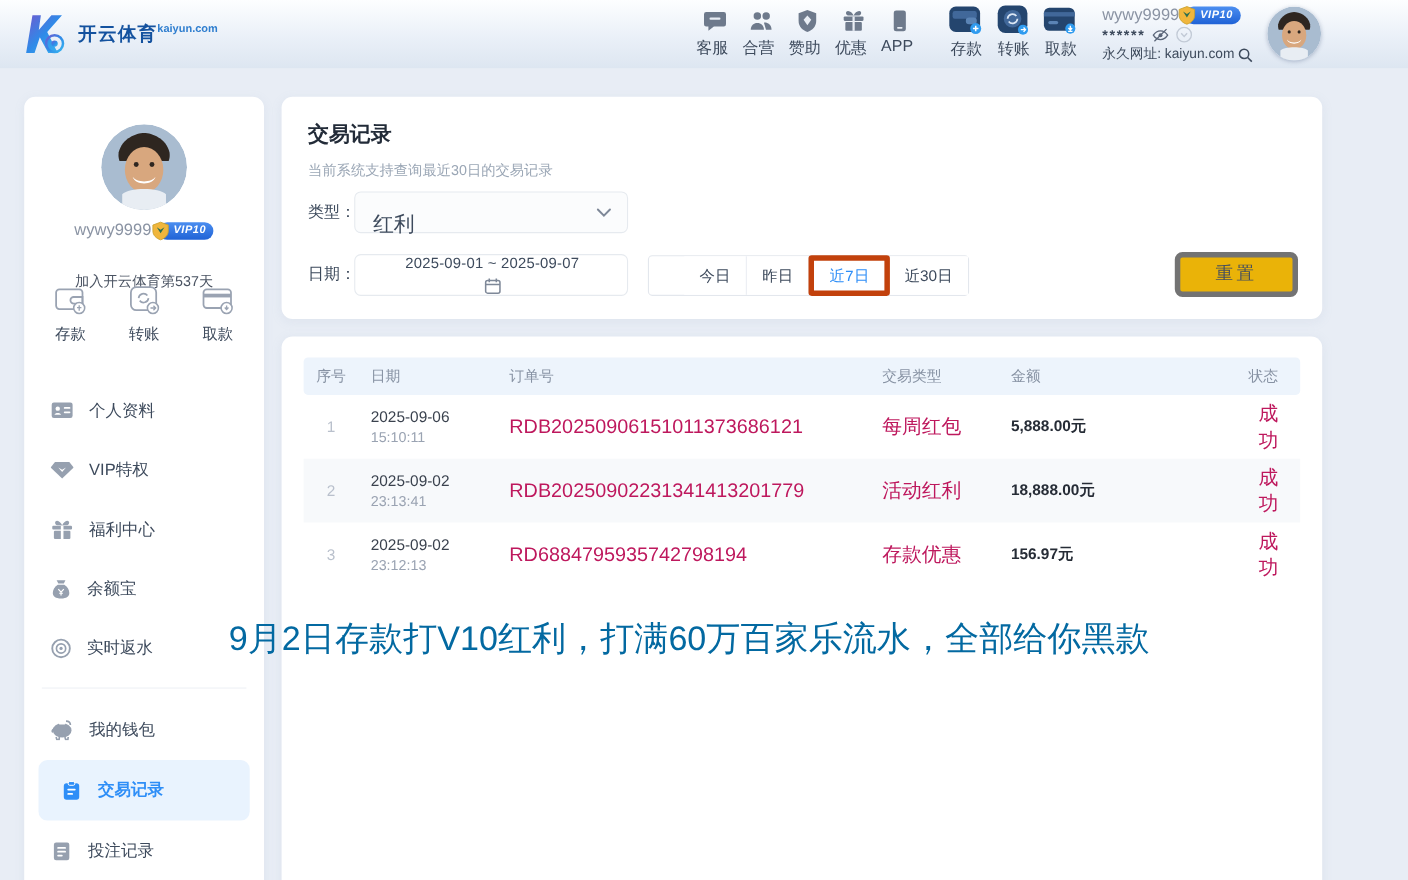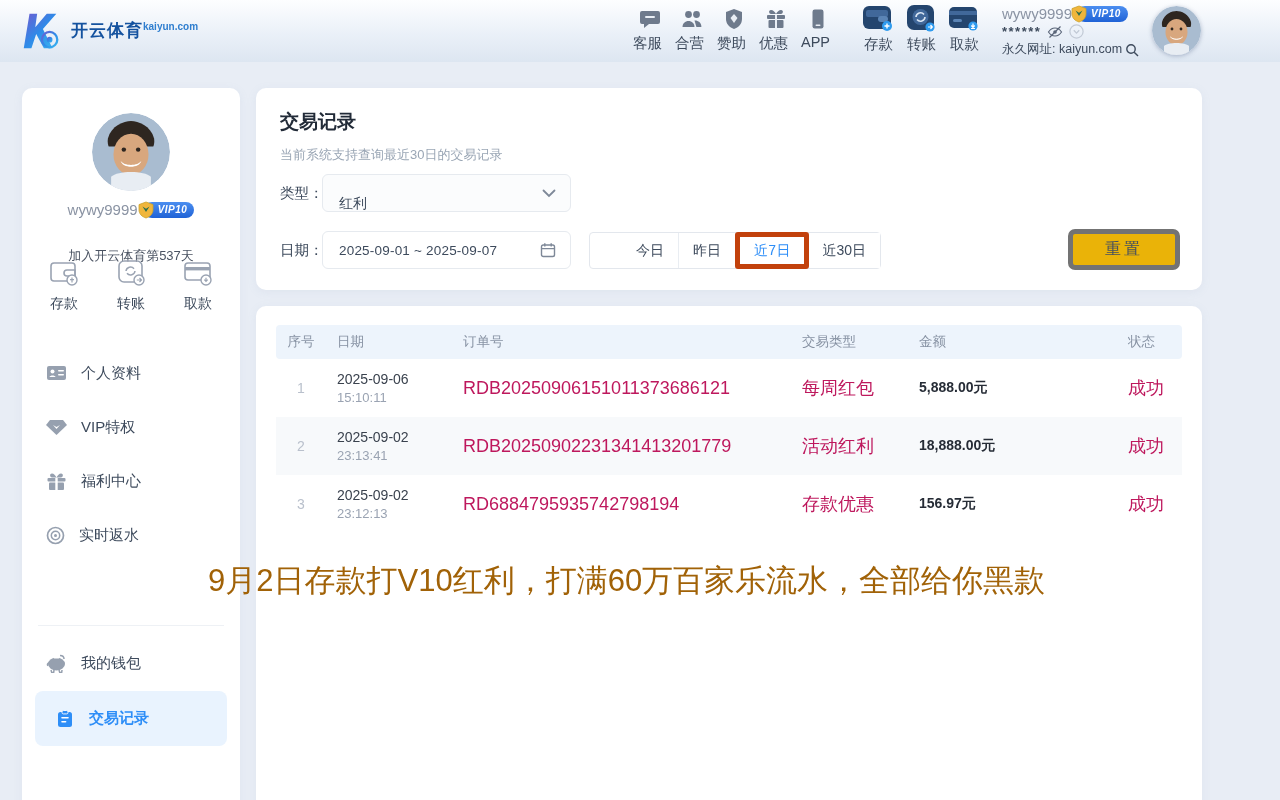--- a/index.html
+++ b/index.html
@@ -60,24 +60,24 @@
   
   .filter-card { position:absolute; left:256px; top:88px; width:946px; height:202px; background:#fff;
     border-radius:10px; box-shadow:0 2px 10px rgba(140,160,190,.10); }
   .page-title { position:absolute; left:24px; top:21px; font-size:19px; font-weight:bold; color:#222b38; }
   .page-sub { position:absolute; left:24px; top:58px; font-size:13px; color:#9aa6b5; }
   .row-label { position:absolute; left:24px; font-size:14.5px; color:#3d4a5c; line-height:38px; }
   .type-label { top:86px; } .date-label { top:143px; }
   .select-box { position:absolute; left:66px; top:86px; width:249px; height:38px; background:#fbfcfd;
     border:1px solid #e6eaef; border-radius:6px; display:flex; align-items:center; justify-content:space-between;
     padding:0 14px 0 16px; cursor:pointer; }
-  .select-box .val { font-size:14px; color:#3d4a5c;margin-top:22px; }
+  .select-box .val { font-size:19px; color:#3d4a5c;margin-top:22px; }
   .date-box { position:absolute; left:66px; top:143px; width:249px; height:38px; background:#fff;
     border:1px solid #e6eaef; border-radius:6px; display:flex; align-items:center; justify-content:space-between;
-    padding:0 14px 0 16px; cursor:pointer; }
+    padding:0 14px 0 16px; cursor:pointer;flex-direction:column; }
   .date-box .val { font-size:13.5px; color:#3d4a5c; letter-spacing:.2px; }
   .seg-group { position:absolute; left:333px; top:144px; height:37px; display:flex; background:#fff;
     border:1px solid #e3e7ed; border-radius:4px; overflow:visible;padding-left:32px; }
   .seg-btn { height:35px; display:flex; align-items:center; justify-content:center; font-size:14px;
     color:#3d4a5c; cursor:pointer; border-right:1px solid #e9edf2; padding:0 14px; background:#fff; }
   .seg-btn:last-child { border-right:none; }
   .seg-btn.active { color:#2e8ef7; border:5px solid #c2410c; border-radius:3px; margin:-1px; height:37px; z-index:2;font-family:Liberation Mono, monospace; }
   .btn { position:absolute; top:141px; width:112px; height:41px; border-radius:7px; display:flex;
     align-items:center; justify-content:center; font-size:16px; cursor:pointer; }
   .btn-query { left:692px; background:linear-gradient(180deg,#4ba2fd,#2c86f5); color:#fff; letter-spacing:3px;
@@ -87,30 +87,30 @@
   .table-card { position:absolute; left:256px; top:306px; width:946px; height:560px; background:#fff;
     border-radius:10px; box-shadow:0 2px 10px rgba(140,160,190,.10); padding:19px 20px; }
   .thead { display:flex; align-items:center; height:34px; background:#edf4fc; border-radius:4px; }
   .trow { display:flex; align-items:center; height:58px; }
   .trow.striped { background:#f7f9fb; }
   .c-seq { width:50px; text-align:center; }
   .c-date { width:137px; padding-left:11px; }
   .c-order { width:339px; }
   .c-type { width:117px; }
   .c-amt { width:209px; }
-  .c-status { width:54px; text-align:left; padding-right:8px; }
+  .c-status { width:54px; text-align:right; padding-right:20px; }
   .thead div { font-size:13.5px; color:#8792a3; }
   .thead .c-seq { text-align:center; }
   .seq-val { font-size:14px; color:#b9c0cc; }
   .d-main { font-size:14px; color:#3a424e; }
   .d-time { font-size:13px; color:#9aa3b2; margin-top:3px; }
   .order-val,.type-val,.status-val { font-size:18px; color:#be185d; }
   .amt-val { font-size:14px; font-weight:bold; color:#262c36; }
   
-  .annotation { position:absolute; left:208px; top:560px; font-size:31px; color:#a16207;
+  .annotation { position:absolute; left:208px; top:560px; font-size:31px; color:#0369a1;
     white-space:nowrap; z-index:40; }
   .ic { display:block; }
 </style>
 </head>
 <body>
 
 <div class="topbar">
 
   <div class="logo-wrap">
     <svg class="logo-mark ic" viewBox="0 0 48 48">
@@ -329,20 +329,28 @@
       <svg class="ic" width="21" height="19" viewBox="0 0 21 19">
         <rect x="1.5" y="6" width="18" height="3.4" rx="1" fill="#96a0af"></rect>
         <rect x="3" y="10.5" width="15" height="7.5" rx="1" fill="#96a0af"></rect>
         <rect x="9.3" y="6" width="2.4" height="12" fill="#fff"></rect>
         <path d="M6 5.5C4 5.5 3 1.5 6 1.5c1.8 0 3.4 2 4.5 4zm9 0c2 0 3-4 0-4-1.8 0-3.4 2-4.5 4z" fill="#96a0af"></path>
       </svg>
       <span class="lbl">福利中心</span>
     </div>
     <div class="menu-item">
       <svg class="ic" width="19" height="19" viewBox="0 0 19 19">
+        <path d="M7 4.5L5.5 1.5h8L12 4.5z" fill="#96a0af"></path>
+        <path d="M6.5 5.5h6c3 2 4.5 4.5 4.5 7.5s-2.5 5-7.5 5-7.5-2-7.5-5 1.5-5.5 4.5-7.5z" fill="#96a0af"></path>
+        <path d="M7 9.5l2.5 2.8L12 9.5M9.5 12.3v3M7.8 13.3h3.4" stroke="#fff" stroke-width="1.1" fill="none"></path>
+      </svg>
+      <span class="lbl">余额宝</span>
+    </div>
+    <div class="menu-item">
+      <svg class="ic" width="19" height="19" viewBox="0 0 19 19">
         <circle cx="9.5" cy="9.5" r="8" fill="none" stroke="#96a0af" stroke-width="1.7"></circle>
         <circle cx="9.5" cy="9.5" r="4.2" fill="none" stroke="#96a0af" stroke-width="1.5"></circle>
         <circle cx="9.5" cy="9.5" r="1.5" fill="#96a0af"></circle>
       </svg>
       <span class="lbl">实时返水</span>
     </div>
   </div>
 
   <div class="side-divider"></div>
 
@@ -357,20 +365,29 @@
       <span class="lbl">我的钱包</span>
     </div>
     <div class="menu-item active">
       <svg class="ic" width="20" height="20" viewBox="0 0 20 20">
         <rect x="3" y="3" width="14" height="15" rx="2.5" fill="#2e8ef7"></rect>
         <rect x="7" y="1.5" width="6" height="3.4" rx="1.4" fill="#2e8ef7" stroke="#fff" stroke-width=".9"></rect>
         <rect x="6.2" y="8" width="7.6" height="1.6" rx=".8" fill="#fff"></rect>
         <rect x="6.2" y="12" width="5.2" height="1.6" rx=".8" fill="#fff"></rect>
       </svg>
       <span class="lbl">交易记录</span>
+    </div>
+    <div class="menu-item">
+      <svg class="ic" width="20" height="20" viewBox="0 0 20 20">
+        <rect x="3" y="2" width="14" height="16" rx="2" fill="#96a0af"></rect>
+        <rect x="6" y="6" width="8" height="1.6" rx=".8" fill="#fff"></rect>
+        <rect x="6" y="9.5" width="8" height="1.6" rx=".8" fill="#fff"></rect>
+        <rect x="6" y="13" width="5" height="1.6" rx=".8" fill="#fff"></rect>
+      </svg>
+      <span class="lbl">投注记录</span>
     </div>
   </div>
 </div>
 
 <div class="filter-card">
   <div class="page-title">交易记录</div>
   <div class="page-sub">当前系统支持查询最近30日的交易记录</div>
 
   <div class="row-label type-label">类型：</div>
   <div class="select-box">

